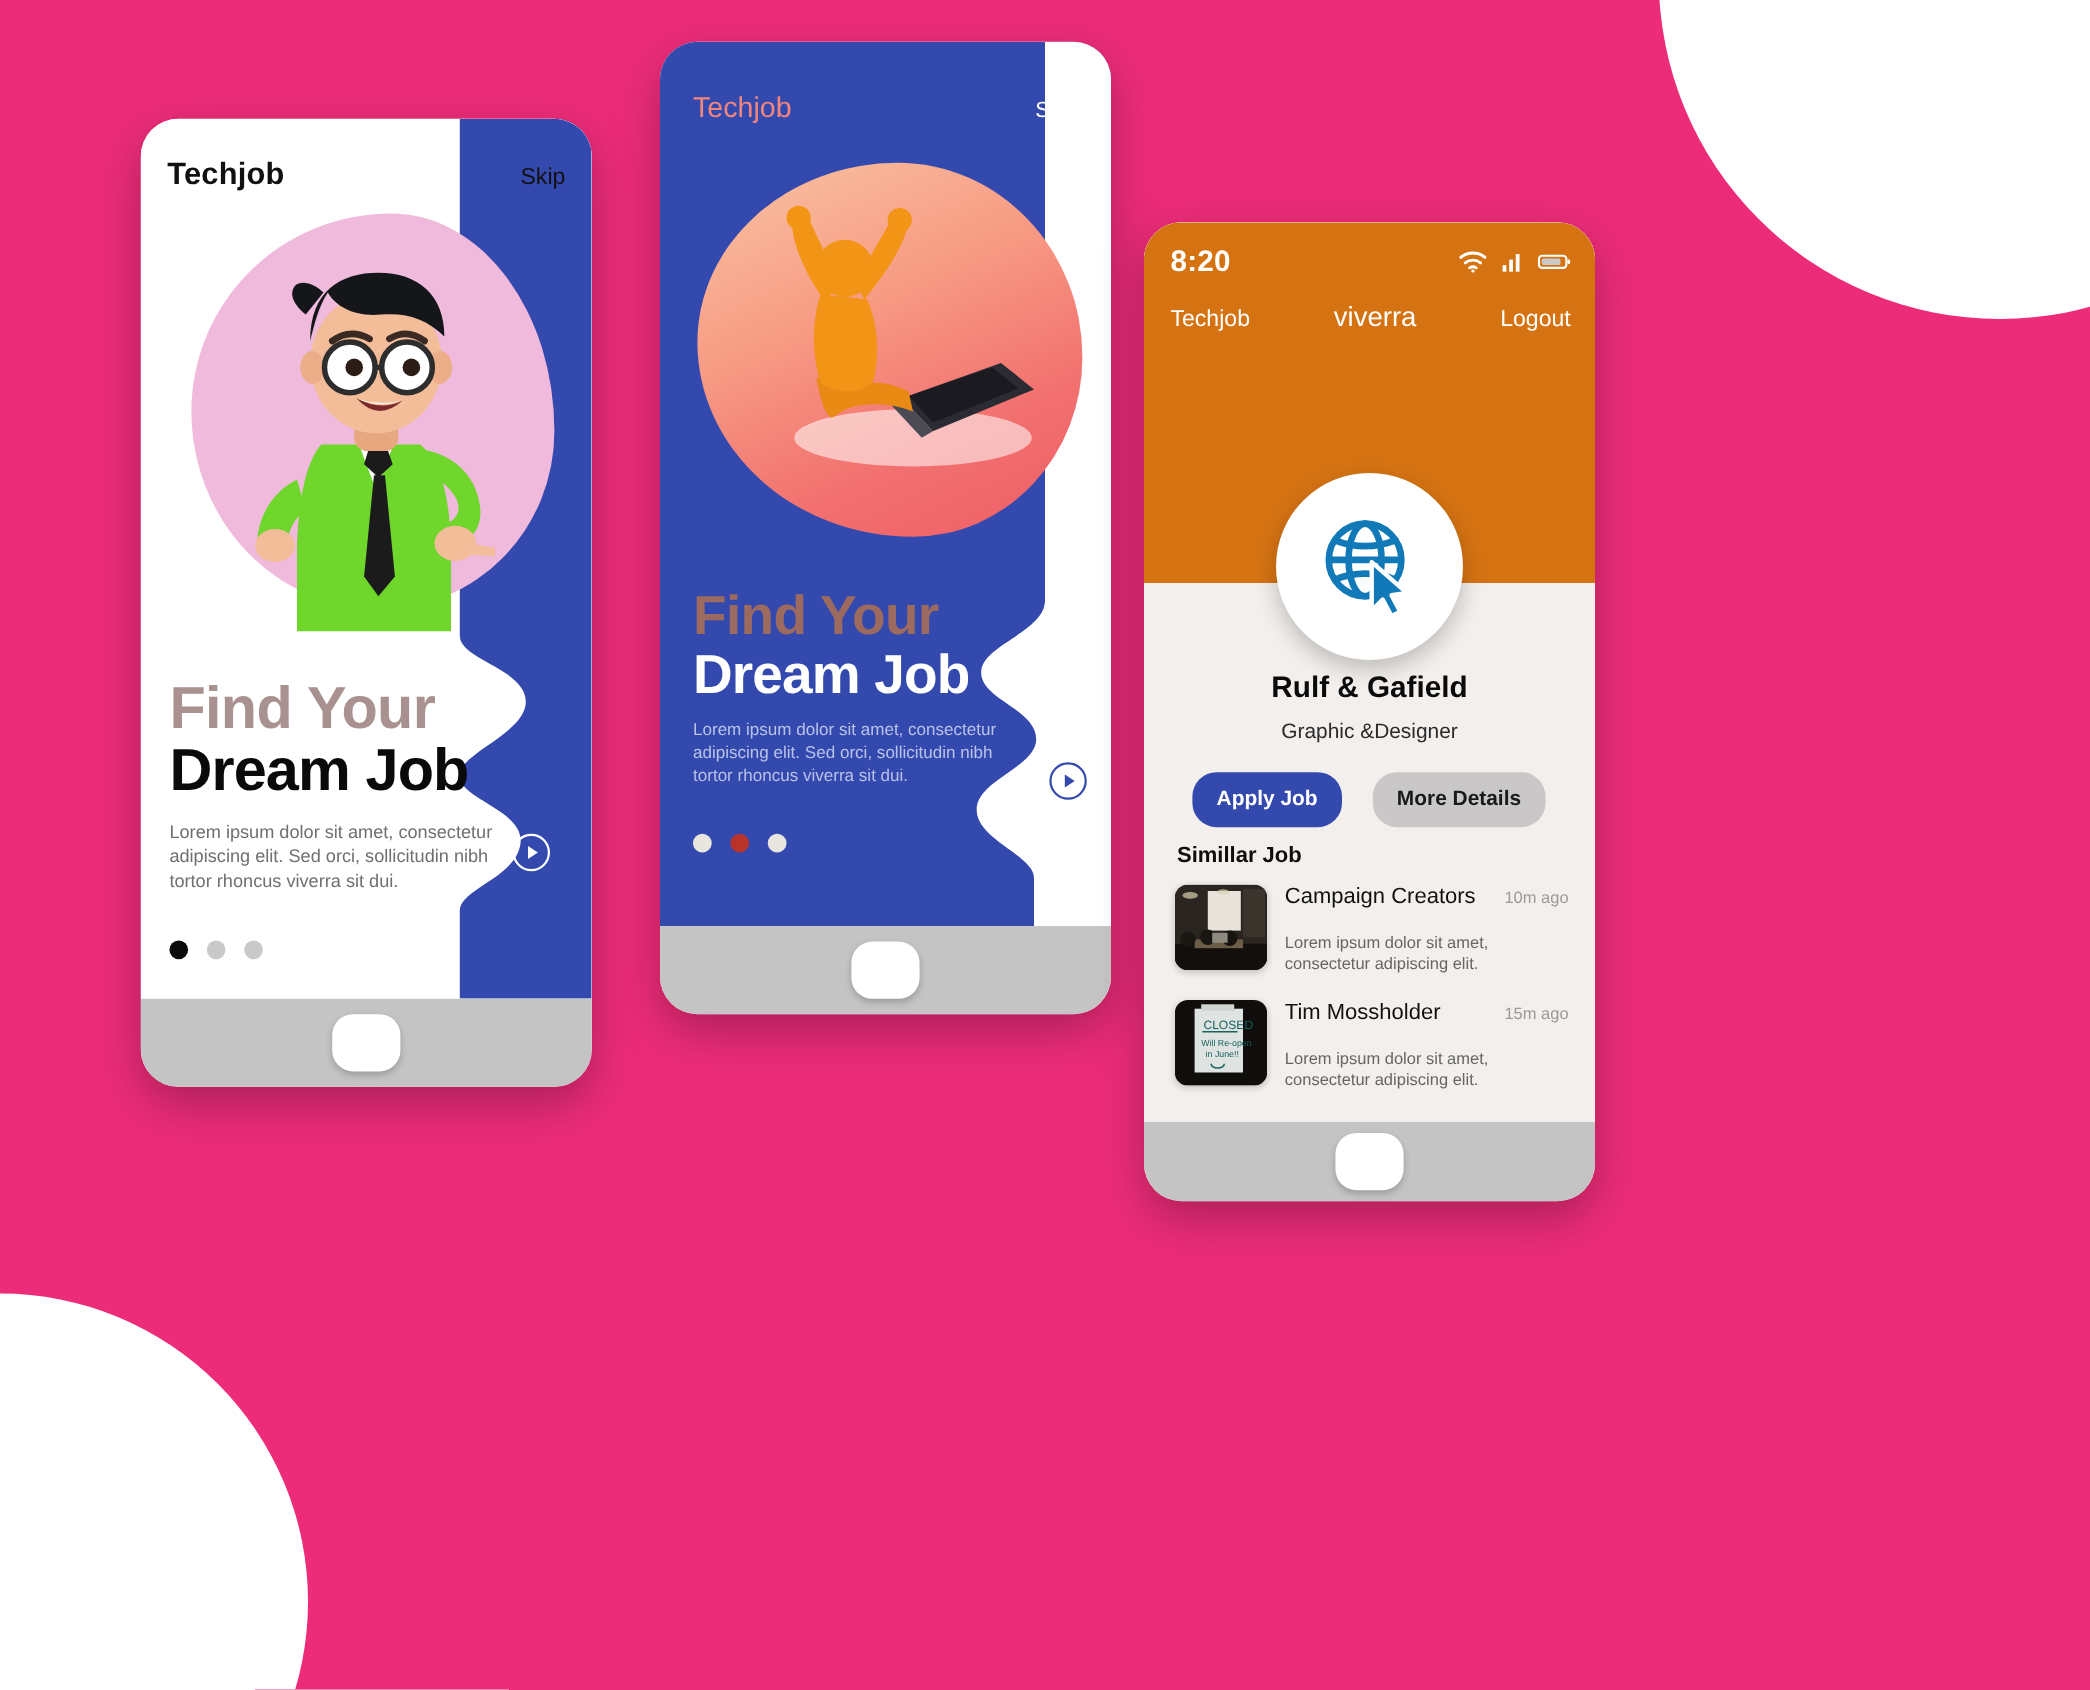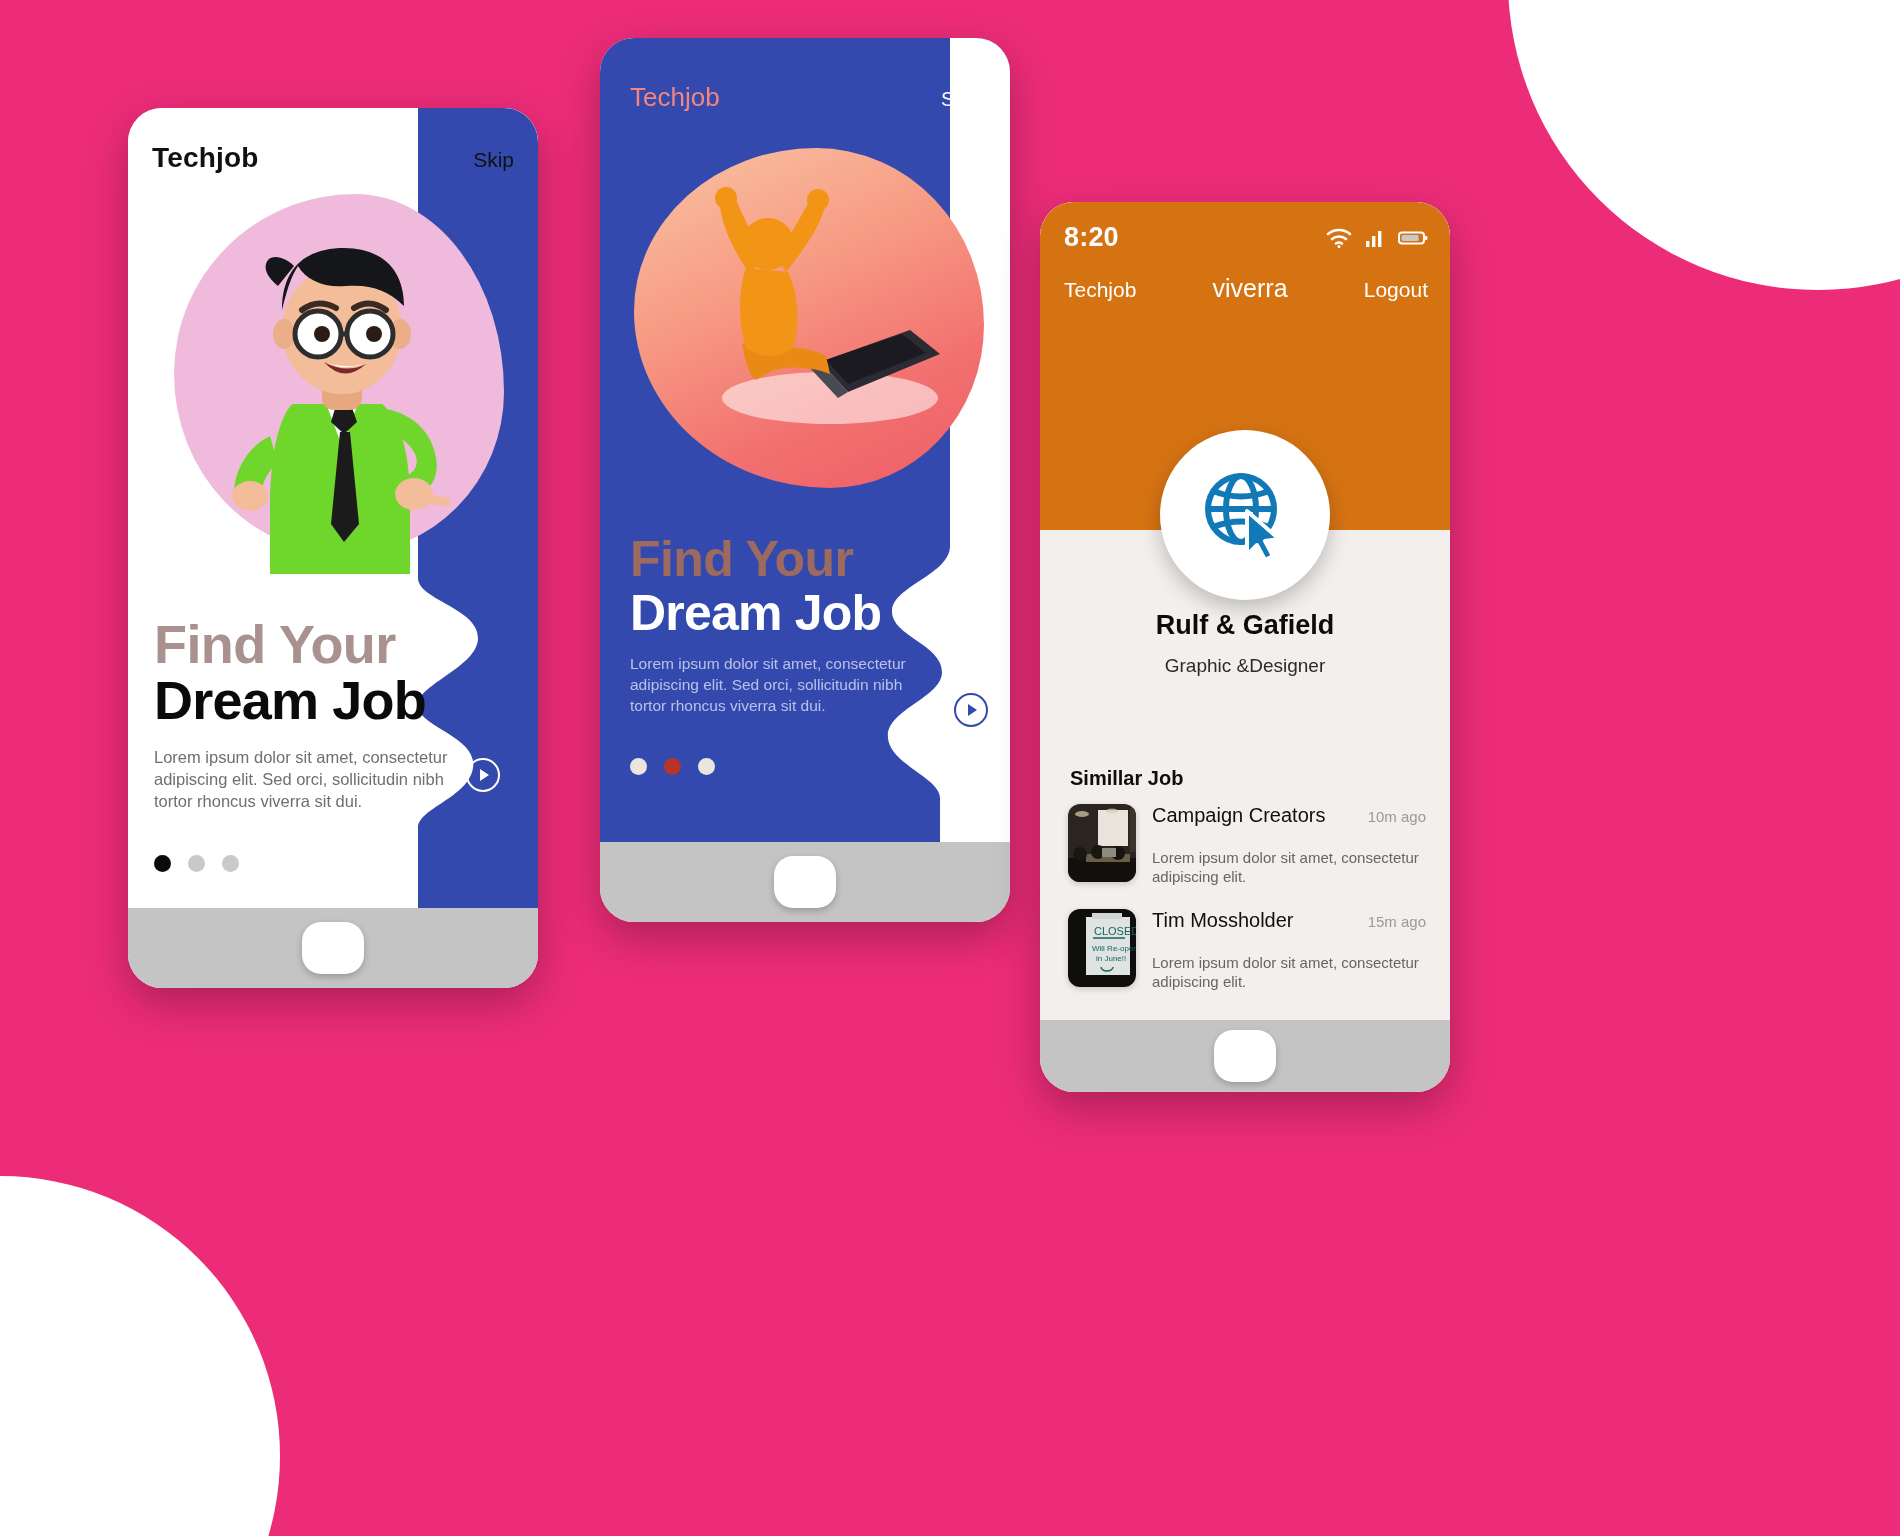--- a/index.html
+++ b/index.html
@@ -147,21 +147,21 @@
              font-size: 19px; color: #2b2b2b; }
   .p3-actions { position: absolute; left: 44px; right: 44px; top: 500px; display: flex; gap: 28px; }
   .btn { border: none; border-radius: 22px; font-size: 19px; font-weight: 700;
          padding: 14px 22px; cursor: pointer; font-family: inherit; }
   .btn-primary { background: #3449AD; color: #fff; }
   .btn-ghost { background: #C9C7C7; color: #1a1a1a; }
   .p3-sec-title { position: absolute; left: 30px; top: 565px; font-size: 20px; font-weight: 700; color: #0e0e0e; }
 
   .job-list { position: absolute; left: 28px; right: 24px; top: 602px; }
   .job-item { display: flex; gap: 16px; margin-bottom: 22px; }
-  .job-thumb { width: 68px; height: 78px; border-radius: 12px; overflow: hidden; flex: 0 0 auto;
+  .job-thumb { width: 84px; height: 78px; border-radius: 12px; overflow: hidden; flex: 0 0 auto;
                box-shadow: 0 2px 6px rgba(0,0,0,.18); }
   .job-body { flex: 1 1 auto; min-width: 0; }
   .job-row { display: flex; align-items: baseline; justify-content: space-between; gap: 8px; }
   .job-title { font-size: 20px; color: #101010; }
   .job-time { font-size: 15px; color: #9a9a9a; white-space: nowrap; }
   .job-desc { margin-top: 22px; font-size: 15px; line-height: 1.26; color: #666; }
 </style>
 </head>
 <body>
 
@@ -333,20 +333,24 @@
             <path d="M20 28 q28 11 56 0"></path>
             <path d="M20 64 q28 -11 56 0"></path>
           </g>
           <path d="M54 48 L54 92 L64 82 L72 97 L80 93 L72 78 L86 76 Z" fill="#1279B8" stroke="#ffffff" stroke-width="4" stroke-linejoin="round"></path>
         </svg>
       </div>
 
       <div class="p3-name">Rulf &amp; Gafield</div>
       <div class="p3-role">Graphic &amp;Designer</div>
 
+      <div class="p3-actions">
+        <button class="btn btn-primary">Apply Job</button>
+        <button class="btn btn-ghost">More Details</button>
+      </div>
 
       <div class="p3-sec-title">Simillar Job</div>
 
       <div class="job-list">
 
         <div class="job-item">
           <div class="job-thumb">
             <svg width="84" height="78" viewBox="0 0 84 78">
               <rect width="84" height="78" fill="#2a2520"></rect>
               <rect x="30" y="6" width="30" height="36" fill="#e8e4dc"></rect>

